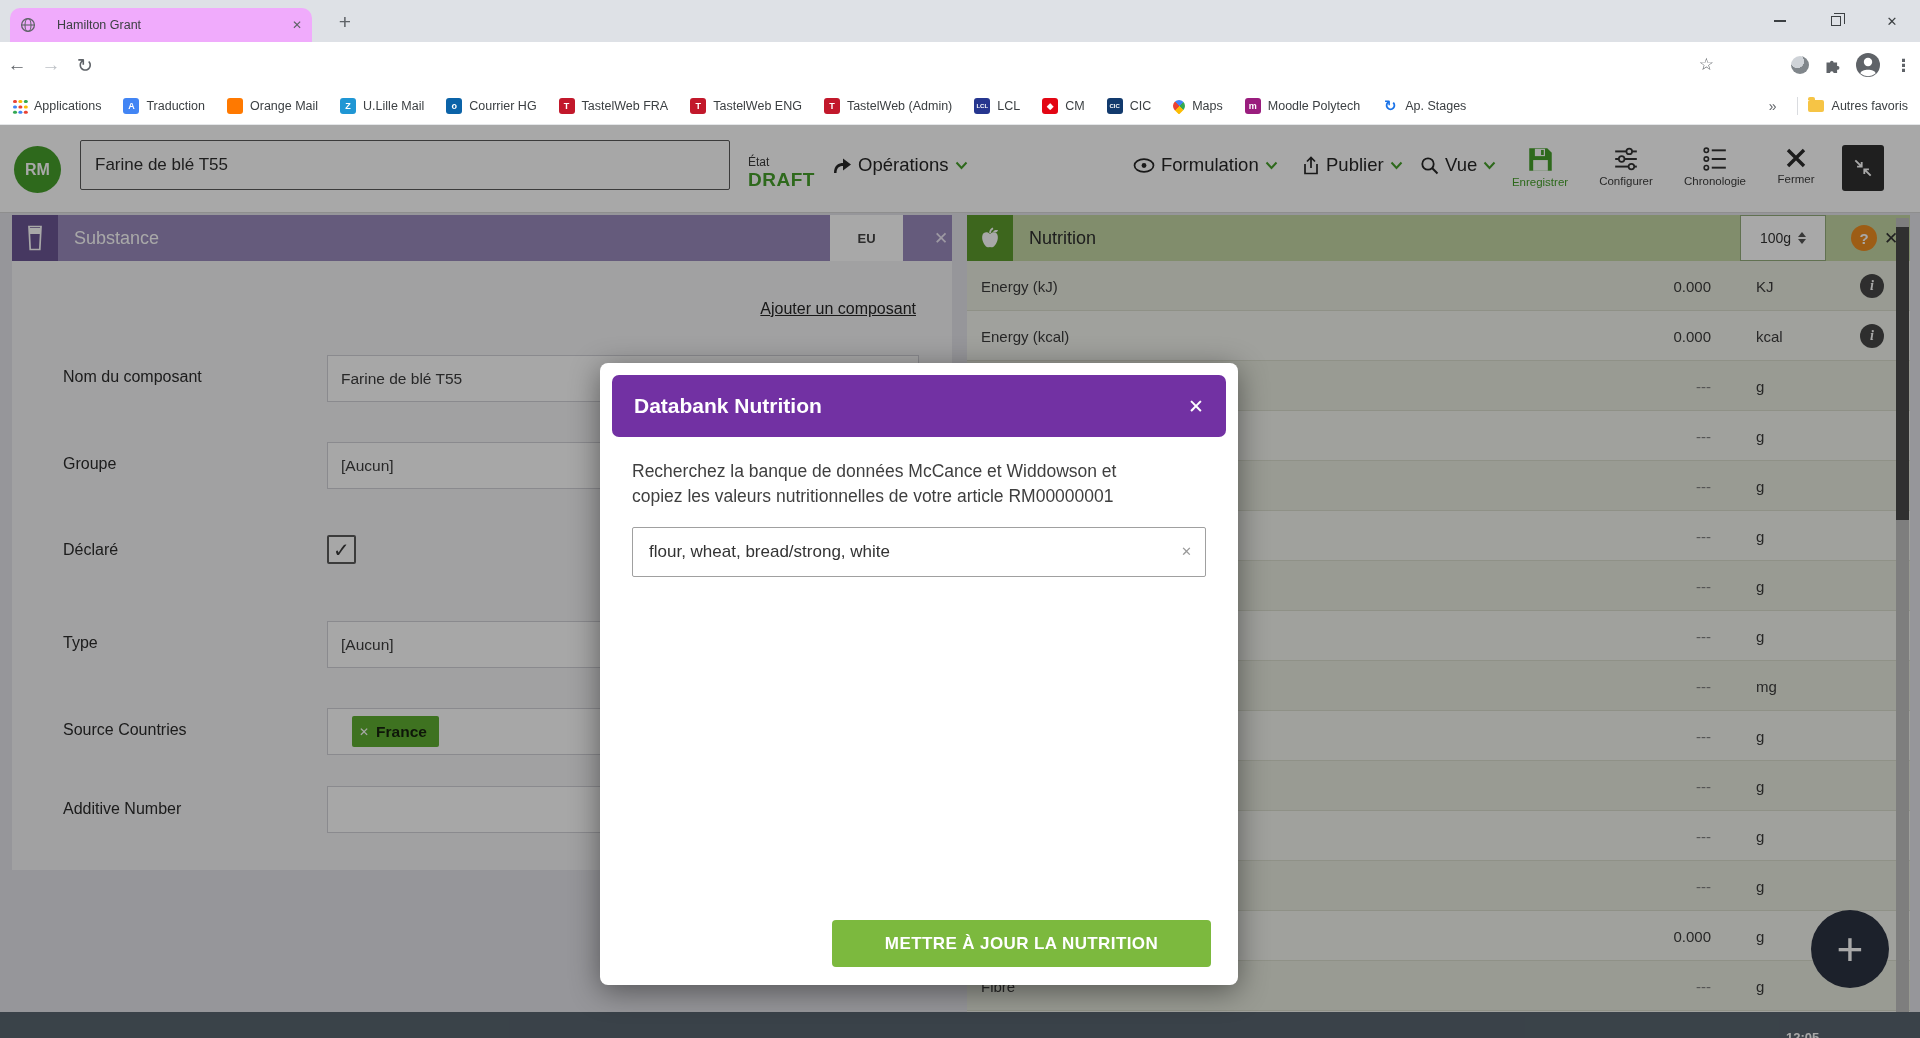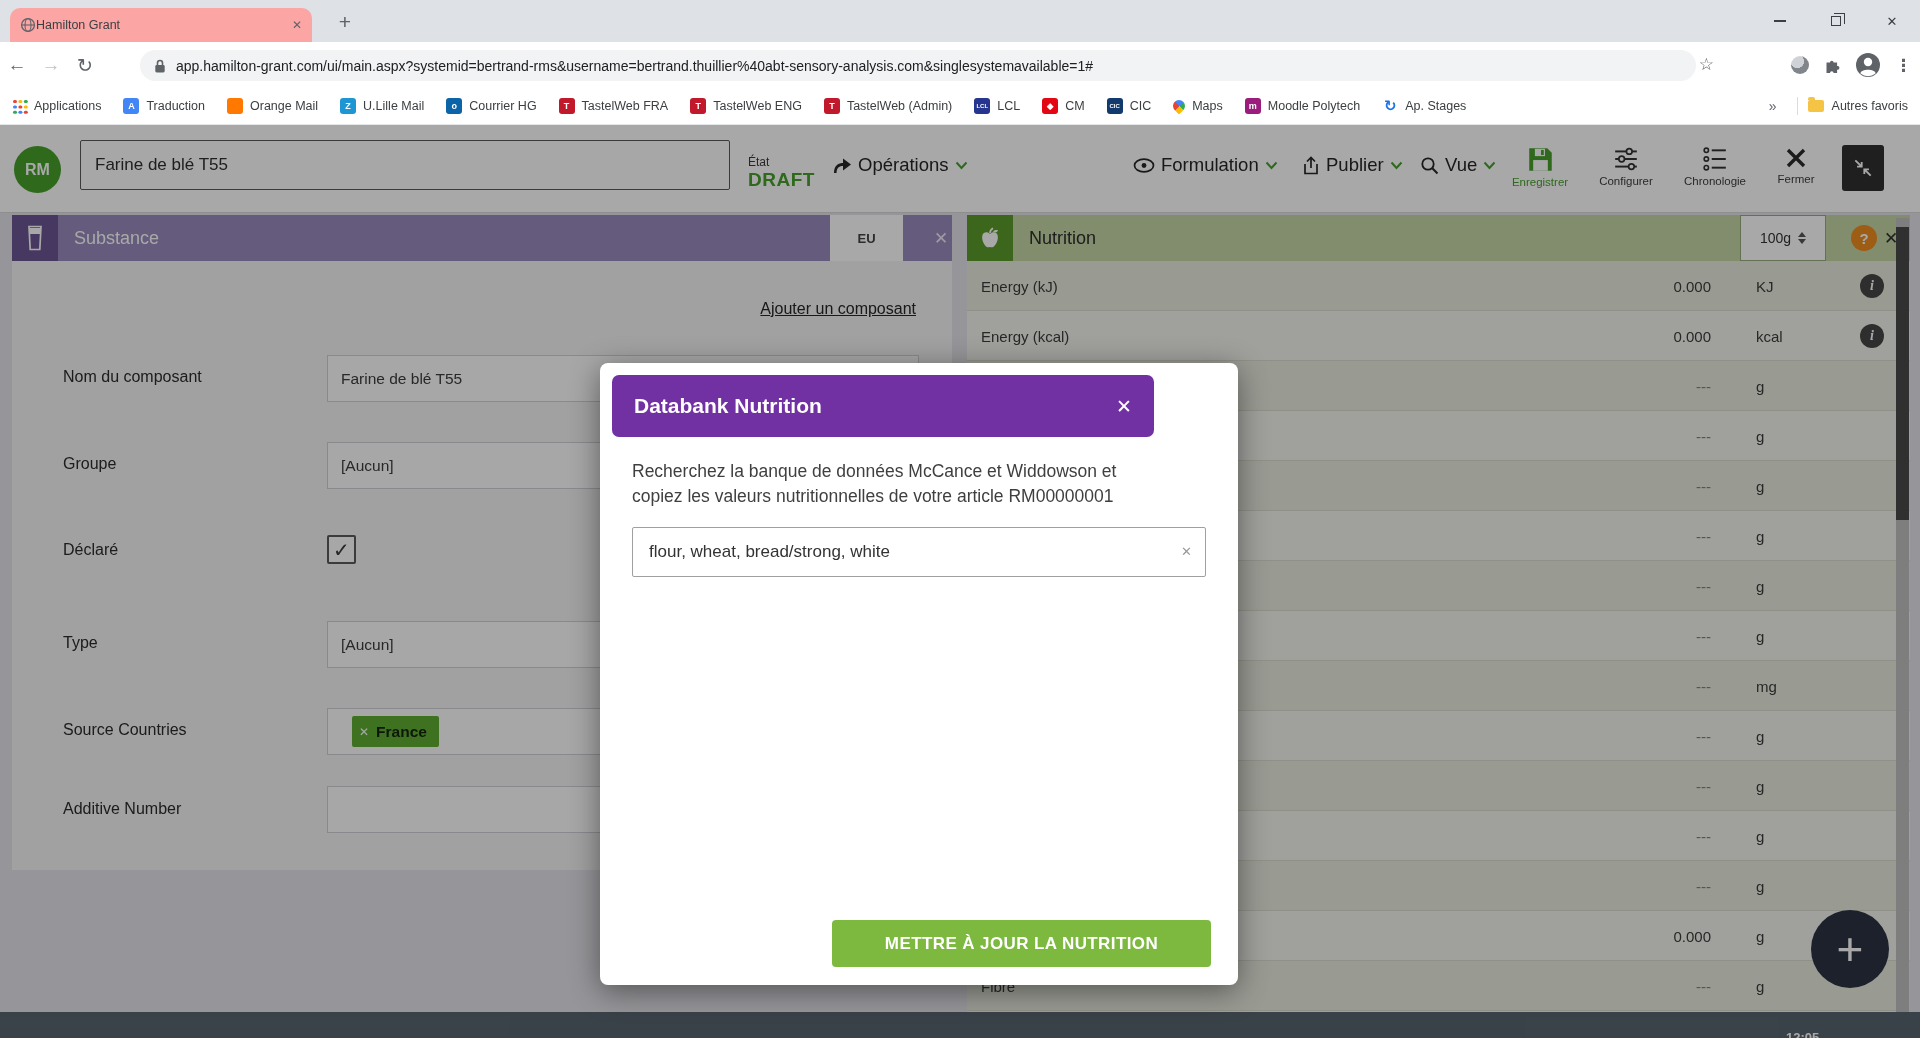--- a/index.html
+++ b/index.html
@@ -2,22 +2,22 @@
 <html><head>
 <meta charset="utf-8">
 <style>
   * { margin:0; padding:0; box-sizing:border-box; }
   html,body { width:1920px; height:1038px; overflow:hidden;
     font-family:"Liberation Sans","DejaVu Sans",sans-serif; background:#fff; }
 
   
   .titlebar { position:relative; height:42px; background:#dee1e6; }
   .tab { position:absolute; left:10px; top:8px; width:302px; height:34px;
-    background:#fca5a5; border-radius:10px 10px 0 0; display:flex; align-items:center;
-    padding:0 10px; gap:0; }
+    background:#f0abfc; border-radius:10px 10px 0 0; display:flex; align-items:center;
+    padding:0 10px; gap:21px; }
   .tab-title { font-size:12.5px; color:#3c4043; flex:1; white-space:nowrap; overflow:hidden; }
   .tab-close { color:#5f6368; font-size:12px; cursor:pointer; }
   .new-tab { position:absolute; left:330px; top:8px; width:30px; height:30px;
     color:#5f6368; font-size:21px; text-align:center; line-height:28px; }
   .win-controls { position:absolute; right:0; top:0; height:42px; display:flex; }
   .win-btn { width:56px; height:42px; display:flex; align-items:center; justify-content:center;
     color:#3c4043; font-size:13px; }
   .min-glyph { width:12px; border-bottom:2px solid #3c4043; display:inline-block; }
   .restore-glyph { width:10px; height:10px; border:1.5px solid #3c4043; position:relative; background:#dee1e6; }
   .restore-glyph::before { content:''; position:absolute; left:2px; top:-4.5px; width:10px; height:10px;
@@ -146,21 +146,21 @@
     font-size:46px; font-weight:300; }
   .app-footer { position:absolute; left:0; top:887px; width:1920px; height:26px; background:#58656f;
     overflow:hidden; }
   .clock { position:absolute; left:1786px; top:18px; color:#fff; font-size:13px; font-weight:bold; }
 
   .overlay { position:absolute; inset:0; background:rgba(0,0,0,0.34); z-index:40; }
 
   
   .modal { position:absolute; left:600px; top:238px; width:638px; height:622px; background:#fff;
     border-radius:8px; z-index:60; box-shadow:0 6px 30px rgba(0,0,0,.45); }
-  .modal-header { position:absolute; left:12px; top:12px; width:542px; height:62px; background:#7231a3;
+  .modal-header { position:absolute; left:12px; top:12px; width:614px; height:62px; background:#7231a3;
     border-radius:7px; display:flex; align-items:center; padding:0 22px; }
   .modal-title { color:#fff; font-size:21px; font-weight:bold; flex:1; }
   .modal-close { color:#fff; font-size:19px; font-weight:bold; }
   .modal-desc { position:absolute; left:32px; top:96px; width:580px; font-size:17.5px; color:#3f3f3f;
     line-height:25px; }
   .modal-search { position:absolute; left:32px; top:164px; width:574px; height:50px; }
   .modal-search input { width:100%; height:100%; border:1px solid #a0a0a0; border-radius:2px;
     padding:0 40px 0 16px; font-size:17px; color:#333; font-family:inherit; }
   .clear-x { position:absolute; right:14px; top:17px; color:#999; font-size:13px; }
   .modal-submit { position:absolute; left:232px; top:557px; width:379px; height:47px; background:#7cb93e;
@@ -190,27 +190,20 @@
           <span class="restore-glyph"></span>
         </div>
       <div class="win-btn">✕</div>
     </div>
   </div>
 
   <div class="urlrow">
     <span class="nav-ic">←</span>
     <span class="nav-ic disabled">→</span>
     <span class="nav-ic">↻</span>
-    <div class="url-pill">
-      <svg width="12" height="16" viewBox="0 0 12 16">
-        <path d="M3.5 7.5 V5 a2.5 2.5 0 0 1 5 0 V7.5" stroke="#5f6368" stroke-width="1.6" fill="none"></path>
-        <rect x="1.3" y="7" width="9.4" height="7.5" rx="1.4" fill="#5f6368"></rect>
-      </svg>
-      <span class="url-text">app.hamilton-grant.com/ui/main.aspx?systemid=bertrand-rms&amp;username=bertrand.thuillier%40abt-sensory-analysis.com&amp;singlesystemavailable=1#</span>
-    </div>
     <span class="star">☆</span>
     <div class="chrome-right">
       <span class="ball"></span>
       <svg class="puzzle" width="18" height="18" viewBox="0 0 17 18">
         <path d="M3 6.5 h3.5 a1.8 1.8 0 1 1 3.6 0 H13.6 V10 a1.9 1.9 0 1 1 0 3.7 V17 H10.1 a1.8 1.8 0 1 0 -3.6 0 H3 Z" fill="#5f6368"></path>
       </svg>
       <svg class="avatar" width="26" height="26" viewBox="0 0 26 26">
         <circle cx="13" cy="13" r="12" fill="#5f6368"></circle>
         <circle cx="13" cy="10" r="4.2" fill="#fff"></circle>
         <path d="M5.5 21.5 c0-5 15-5 15 0 a12 12 0 0 1 -15 0 Z" fill="#fff"></path>

